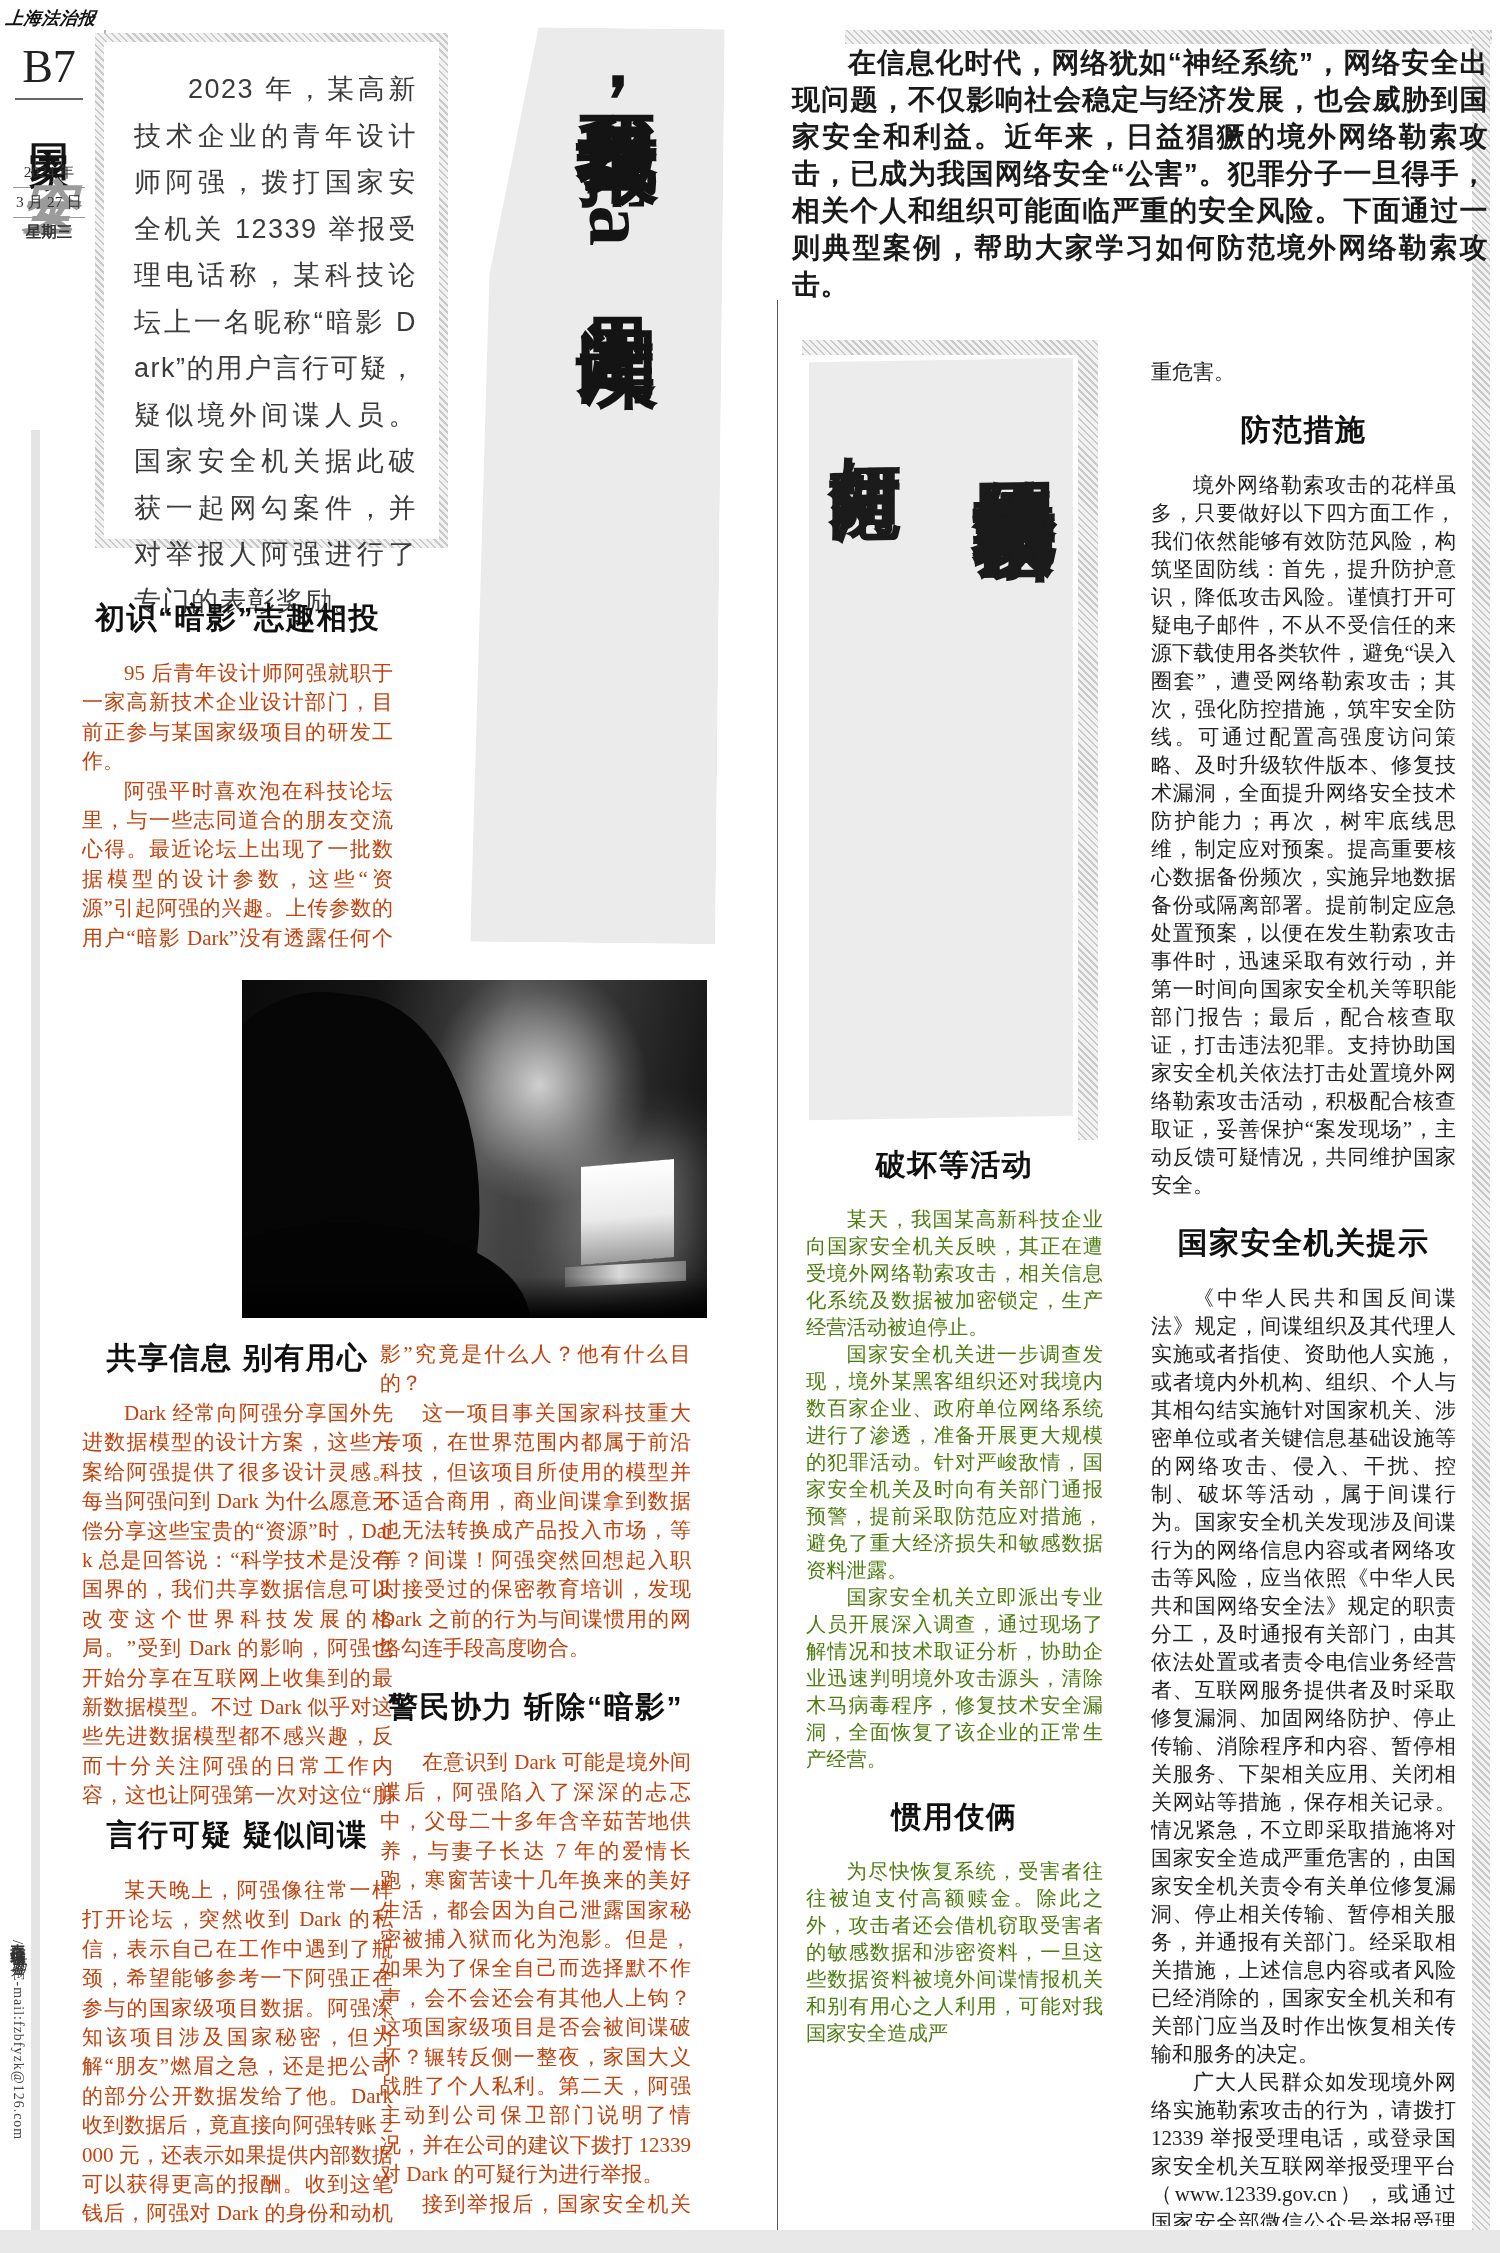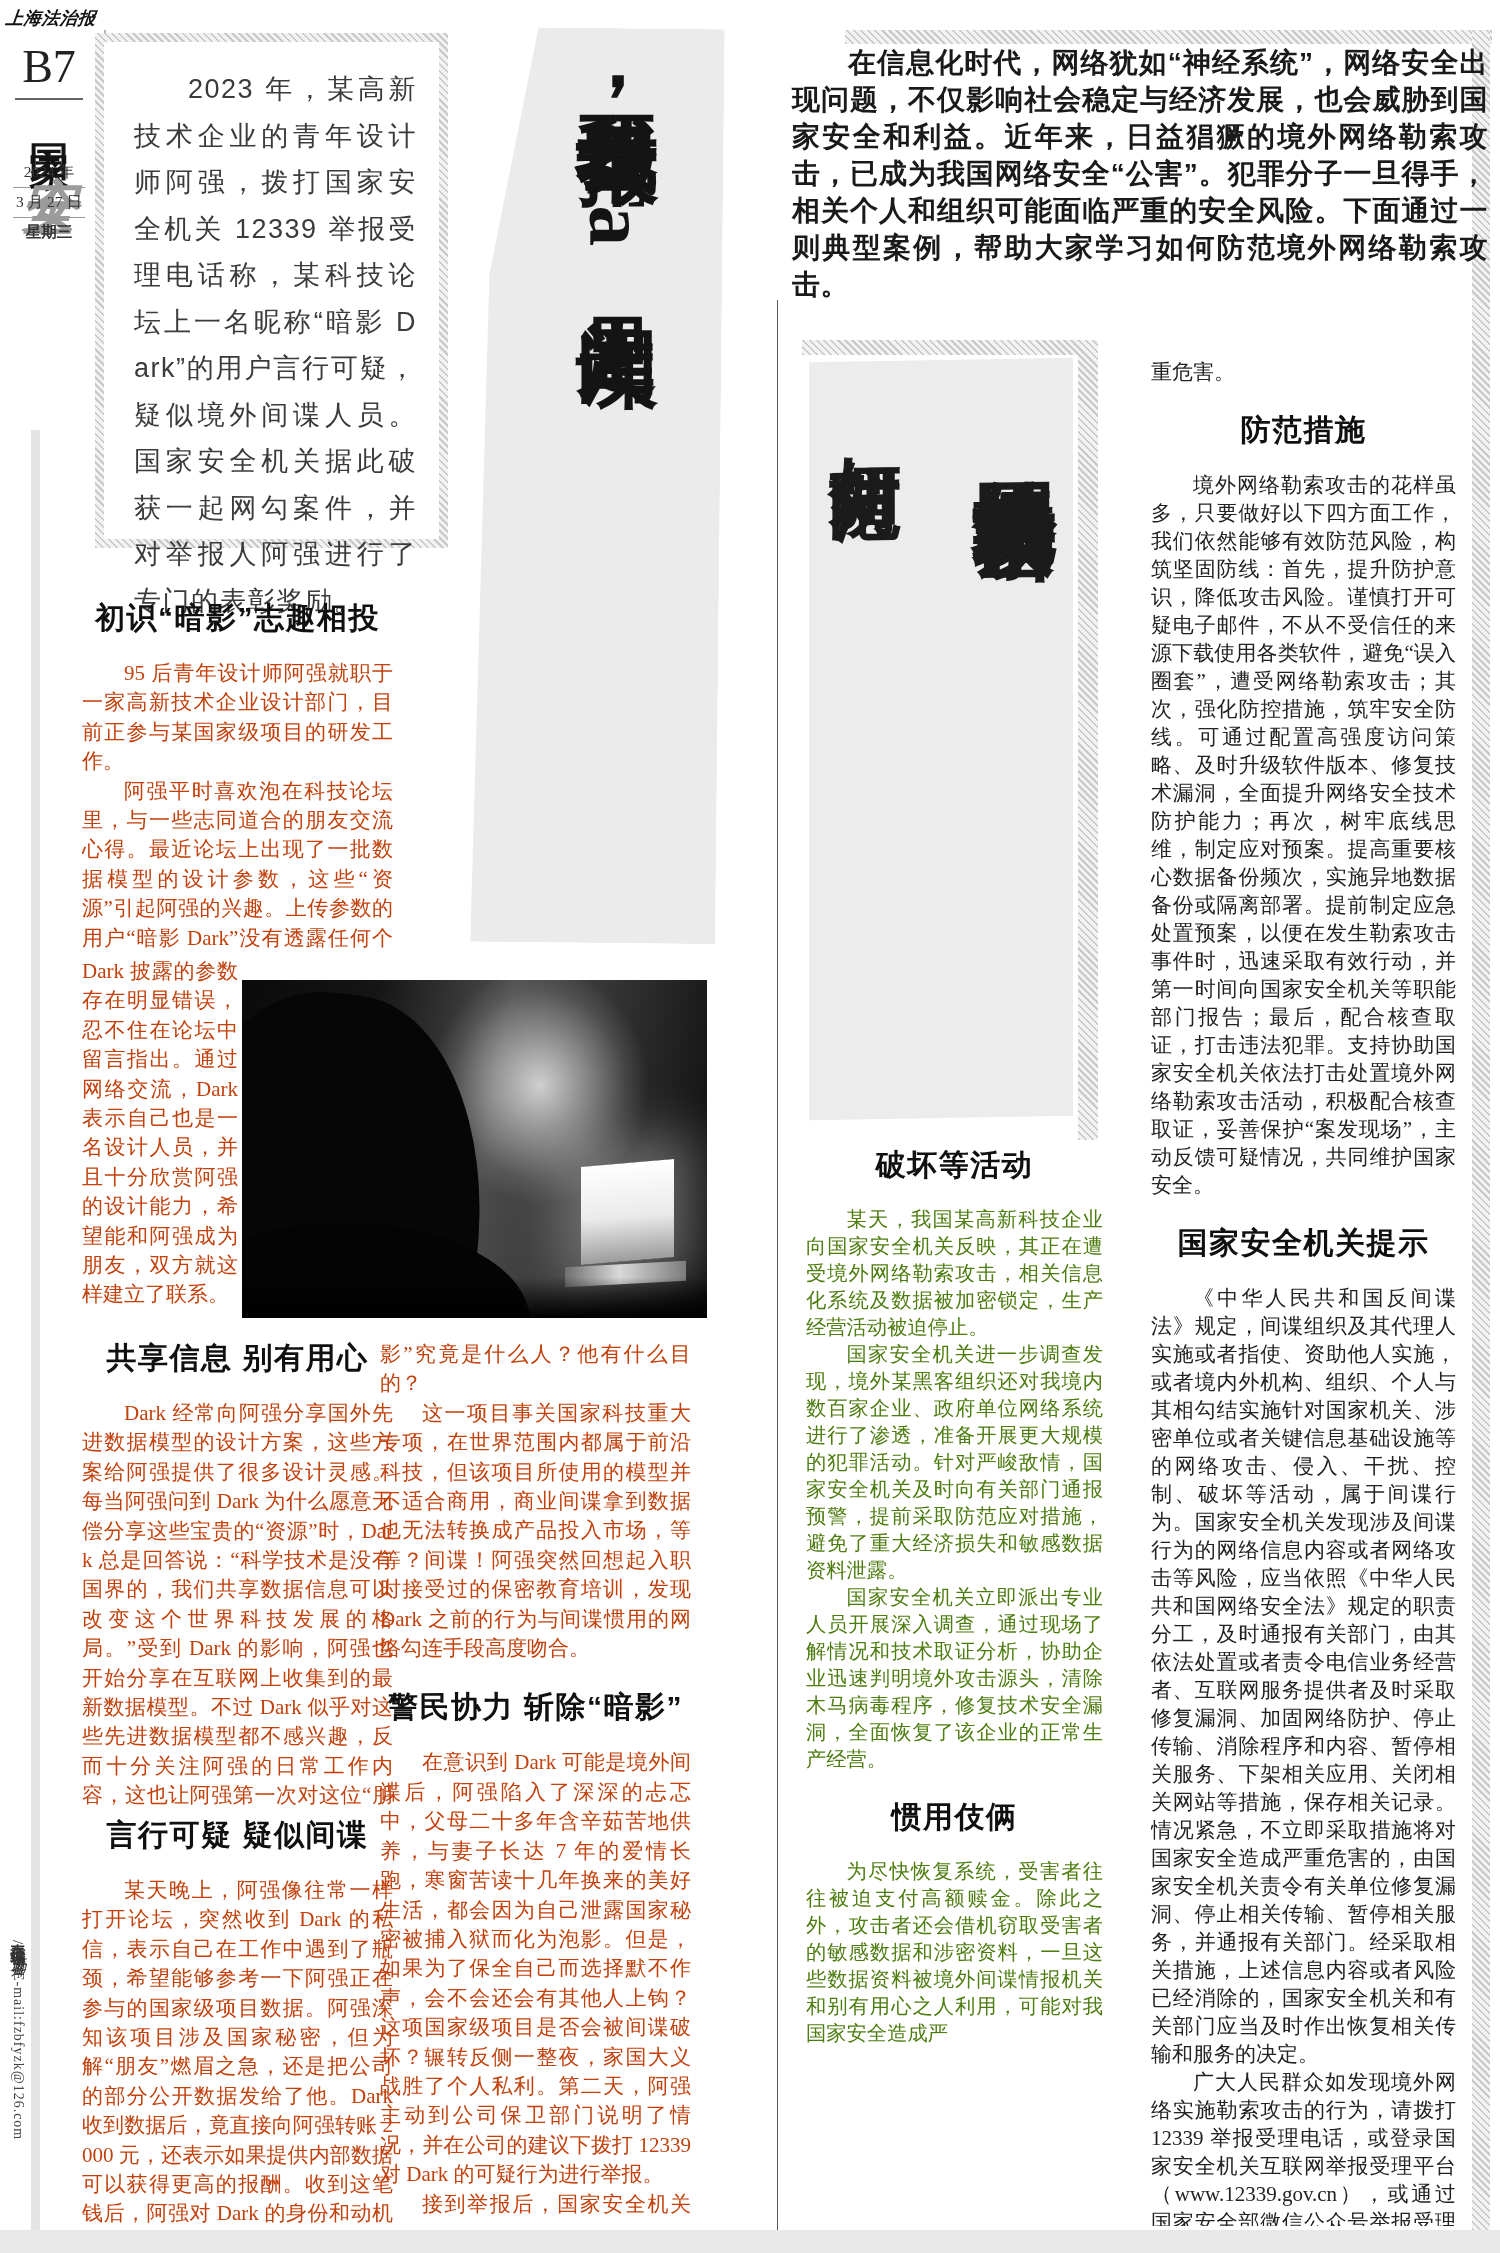--- a/index.html
+++ b/index.html
@@ -133,23 +133,20 @@
     <div class="screen"></div>
     <div class="base"></div>
     <div class="table"></div>
   </div>
 
   <div class="blk b1 colL">
     <h2 class="sec-h">初识“暗影”志趣相投</h2>
     <p class="indent">95 后青年设计师阿强就职于一家高新技术企业设计部门，目前正参与某国家级项目的研发工作。</p>
     <p class="indent">阿强平时喜欢泡在科技论坛里，与一些志同道合的朋友交流心得。最近论坛上出现了一批数据模型的设计参数，这些“资源”引起阿强的兴趣。上传参数的用户“暗影 Dark”没有透露任何个人信息，拥有高度专业敏锐性的阿强发现，</p>
   </div>
-  <div class="blk b1n colL">
-    <p>Dark 披露的参数存在明显错误，忍不住在论坛中留言指出。通过网络交流，Dark 表示自己也是一名设计人员，并且十分欣赏阿强的设计能力，希望能和阿强成为朋友，双方就这样建立了联系。</p>
-  </div>
   <div class="blk b2 colL">
     <h2 class="sec-h">共享信息 别有用心</h2>
     <p class="indent">Dark 经常向阿强分享国外先进数据模型的设计方案，这些方案给阿强提供了很多设计灵感。每当阿强问到 Dark 为什么愿意无偿分享这些宝贵的“资源”时，Dark 总是回答说：“科学技术是没有国界的，我们共享数据信息可以改变这个世界科技发展的格局。”受到 Dark 的影响，阿强也开始分享在互联网上收集到的最新数据模型。不过 Dark 似乎对这些先进数据模型都不感兴趣，反而十分关注阿强的日常工作内容，这也让阿强第一次对这位“朋友”产生了怀疑。</p>
   </div>
   <div class="blk b3 colL">
     <h2 class="sec-h">言行可疑 疑似间谍</h2>
     <p class="indent">某天晚上，阿强像往常一样打开论坛，突然收到 Dark 的私信，表示自己在工作中遇到了瓶颈，希望能够参考一下阿强正在参与的国家级项目数据。阿强深知该项目涉及国家秘密，但为解“朋友”燃眉之急，还是把公司的部分公开数据发给了他。Dark 收到数据后，竟直接向阿强转账 2000 元，还表示如果提供内部数据可以获得更高的报酬。收到这笔钱后，阿强对 Dark 的身份和动机更加怀疑，神秘“暗</p>
   </div>
 
   <div class="blk c2 col2">

